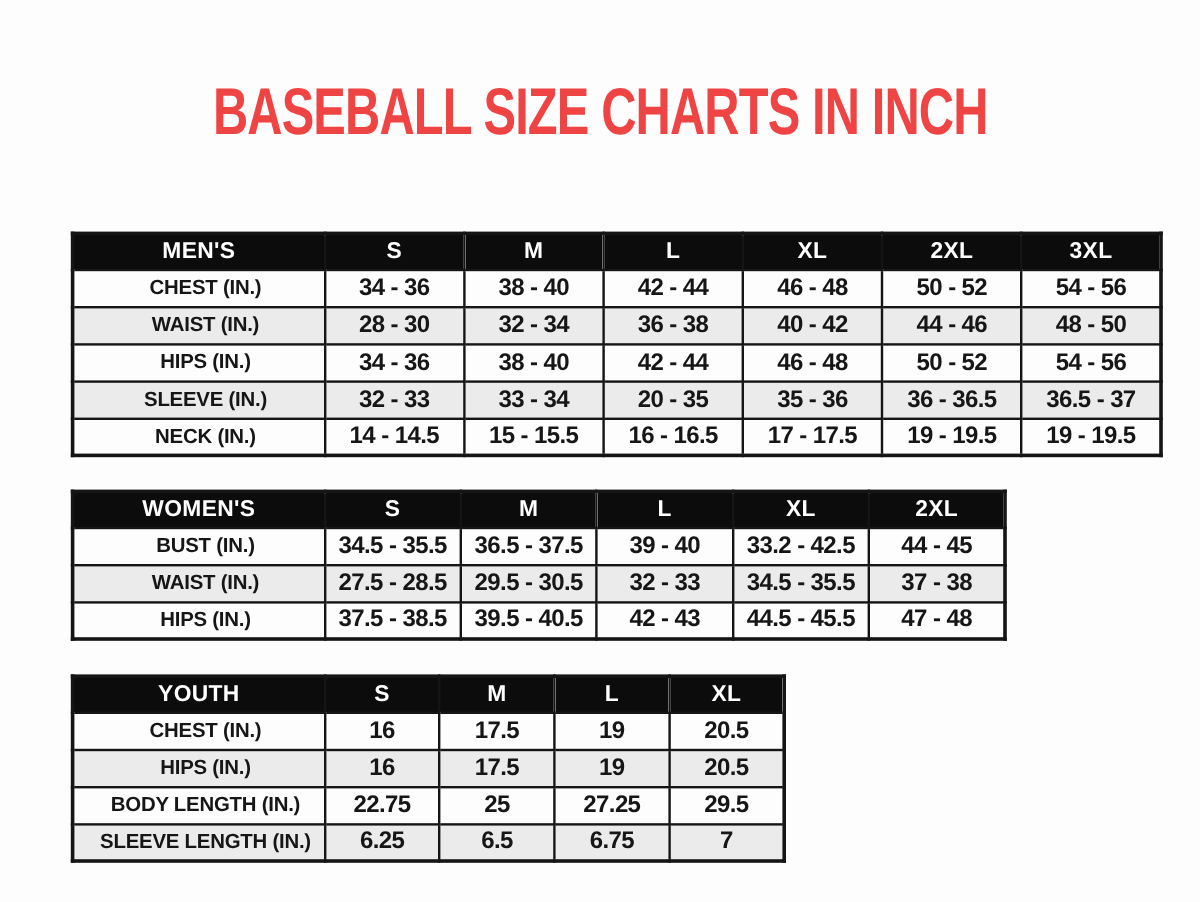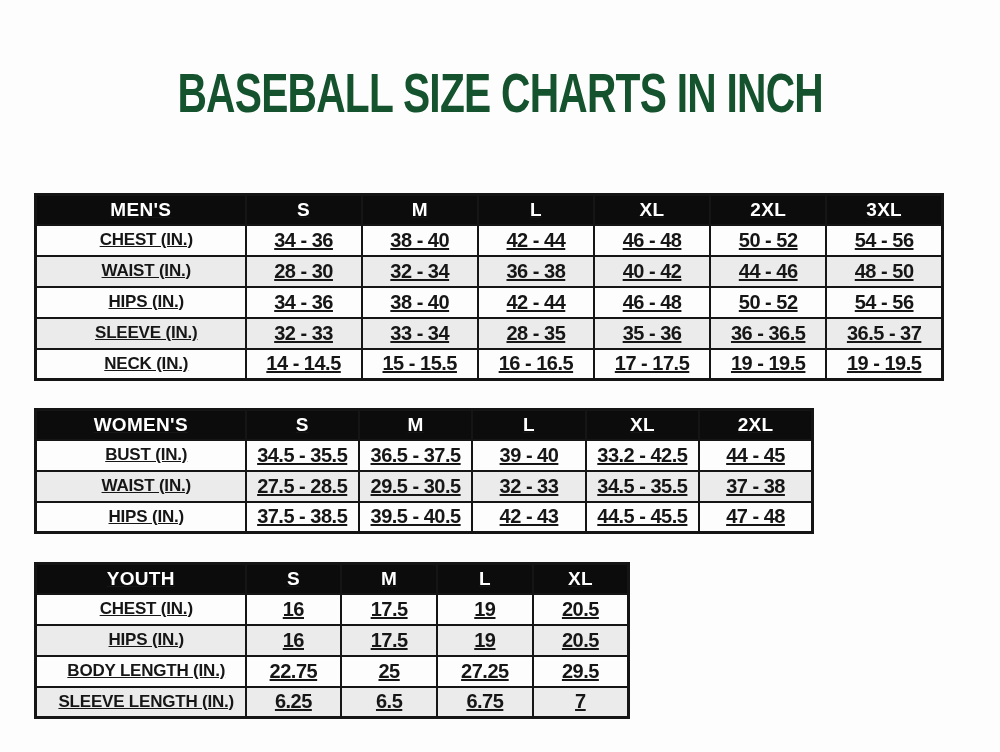--- a/index.html
+++ b/index.html
@@ -19,29 +19,29 @@
     overflow:hidden;
   }
   .page{position:relative;width:1000px;height:752px;}
   .title{
     margin-top:66px;
     text-align:center;
     font-size:55px;
     font-weight:bold;
     line-height:1.0;
     letter-spacing:-1px;
-    color:#14532d;
+    color:#ef4444;
     white-space:nowrap;
   }
   .title span{
     display:inline-block;
     transform:scaleX(0.74);
     transform-origin:50% 50%;
   }
-  .table-wrap{margin-left:34px;text-decoration:underline;}
+  .table-wrap{margin-left:59px;}
   #table-mens{margin-top:72px;}
   #table-womens{margin-top:27px;}
   #table-youth{margin-top:28px;}
   table{
     border-collapse:collapse;
     table-layout:fixed;
     border:3px solid var(--border);
   }
   th,td{
     border:2px solid var(--border);
@@ -126,21 +126,21 @@
             <td>38 - 40</td>
             <td>42 - 44</td>
             <td>46 - 48</td>
             <td>50 - 52</td>
             <td>54 - 56</td>
           </tr>
           <tr>
             <th class="rowlabel">SLEEVE (IN.)</th>
             <td>32 - 33</td>
             <td>33 - 34</td>
-            <td>28 - 35</td>
+            <td>20 - 35</td>
             <td>35 - 36</td>
             <td>36 - 36.5</td>
             <td>36.5 - 37</td>
           </tr>
           <tr>
             <th class="rowlabel">NECK (IN.)</th>
             <td>14 - 14.5</td>
             <td>15 - 15.5</td>
             <td>16 - 16.5</td>
             <td>17 - 17.5</td>

